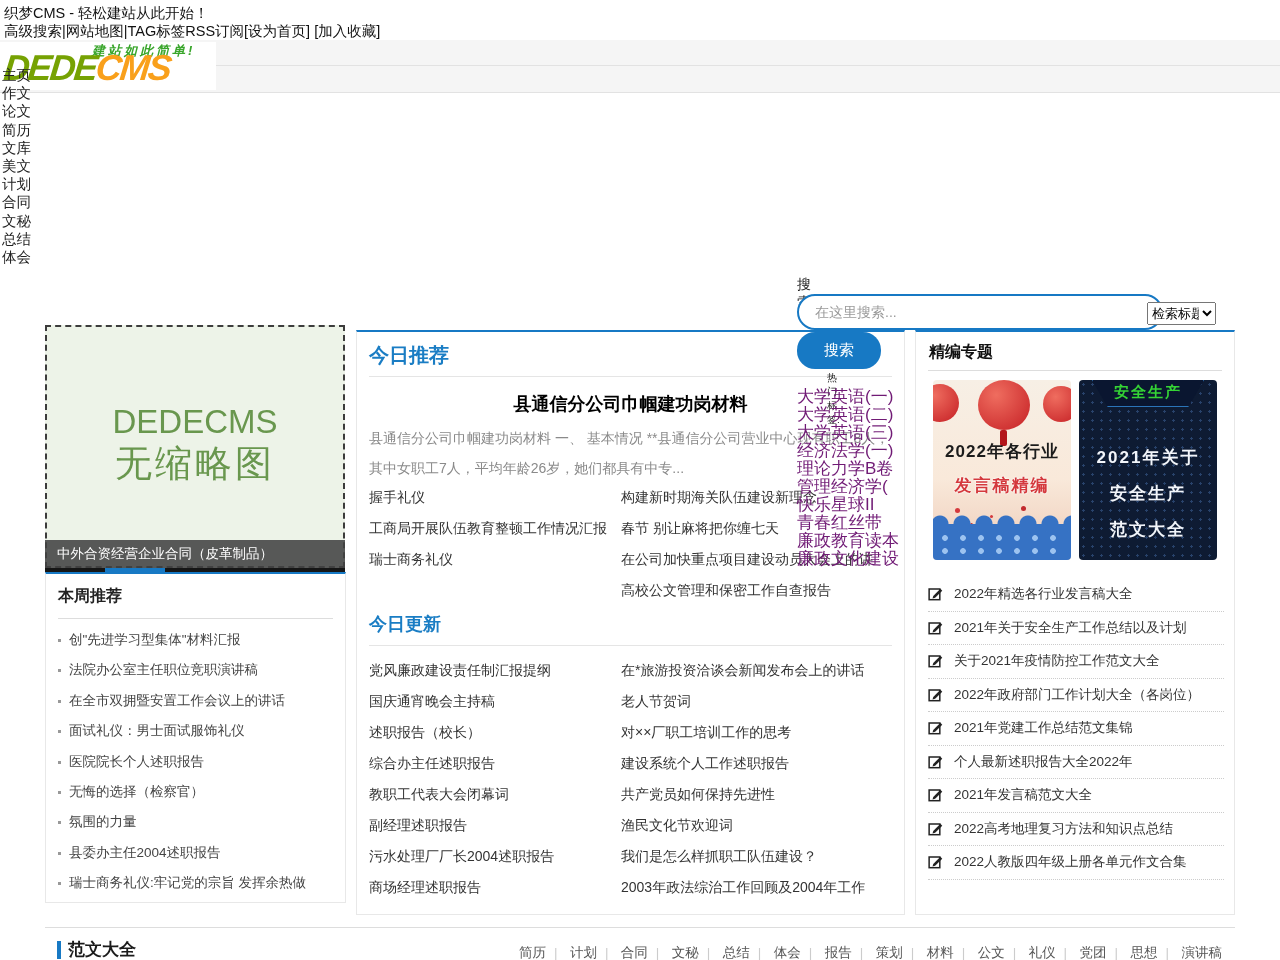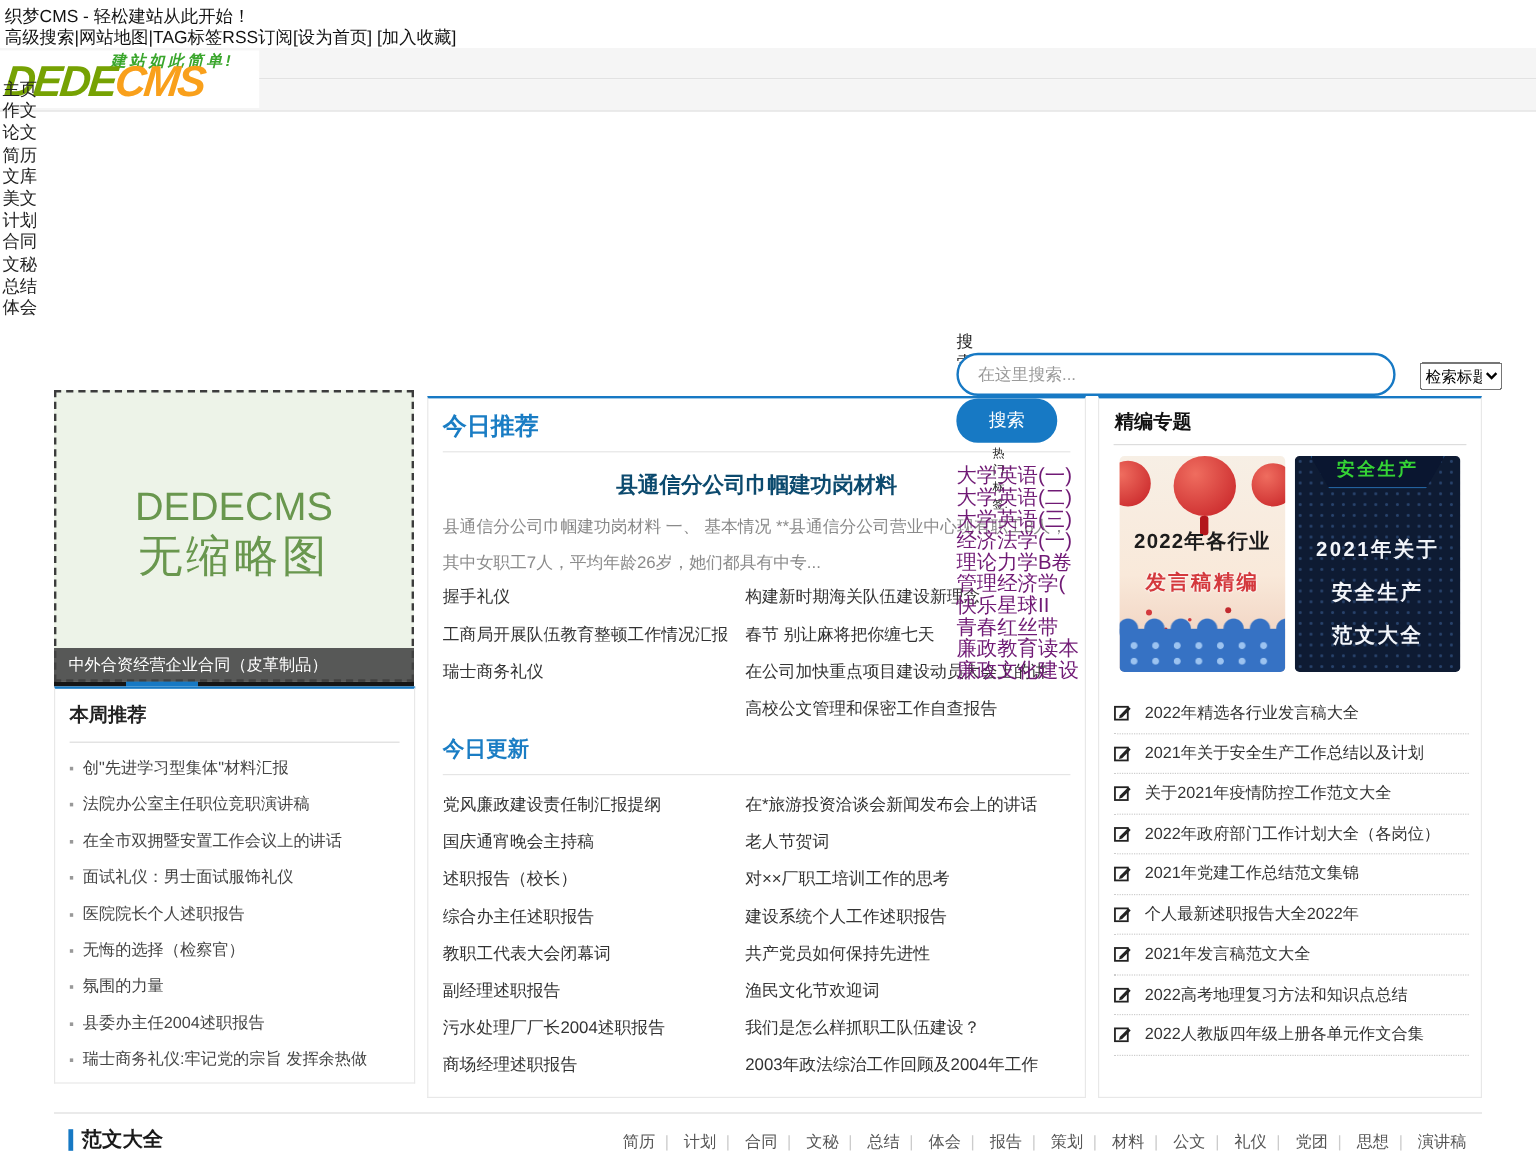--- a/index.html
+++ b/index.html
@@ -25,21 +25,21 @@
   .vnav{position:absolute;left:2px;top:66px;z-index:6;}
   .vnav li{height:18.2px;line-height:18.2px;font-size:14.5px;color:#222;cursor:pointer;}
 
   
   .search{position:absolute;left:0;top:0;z-index:30;}
   .s-label{position:absolute;left:797px;top:276px;font-size:14px;color:#222;}
   .s-input{position:absolute;left:797px;top:294px;width:366px;height:36px;box-sizing:border-box;
            border:2.5px solid #1779c4;border-radius:18px;padding:0 16px;font-size:14px;color:#333;
            background:#fff;outline:none;font-family:inherit;}
   .s-input::placeholder{color:#9a9a9a;}
-  .s-select{position:absolute;left:1183px;top:302px;width:69px;height:23px;font-size:13px;font-family:inherit;}
+  .s-select{position:absolute;left:1147px;top:302px;width:69px;height:23px;font-size:13px;font-family:inherit;}
   .s-btn{position:absolute;left:797px;top:332px;width:84px;height:37px;background:#1779c4;border:none;
          border-radius:18px;color:#fff;font-size:15px;font-family:inherit;cursor:pointer;}
   .s-tags-label{position:absolute;left:797px;top:371px;font-size:10px;color:#222;margin-left:30px;}
   .s-tags{position:absolute;left:797px;top:388px;}
   .s-tags li{height:18px;line-height:18px;font-size:17px;color:#701a75;white-space:nowrap;cursor:pointer;}
 
   
   .box{position:absolute;background:#fff;border:1px solid #e8e8e8;border-top:2px solid #1779c4;box-sizing:border-box;}
   .box-week{left:45px;top:572px;width:301px;height:331px;padding-left:20px;}
   .box-today{left:356px;top:330px;width:549px;height:585px;z-index:2;}
@@ -58,21 +58,21 @@
   
   .w-title{position:absolute;left:12px;top:12px;font-size:16px;font-weight:bold;color:#222;}
   .w-div{position:absolute;left:12px;right:12px;top:44px;border-top:1px solid #ddd;}
   .w-list{position:absolute;left:12px;right:6px;top:51px;}
   .w-list li{height:30.4px;line-height:30.4px;font-size:13.5px;color:#444;white-space:nowrap;overflow:hidden;cursor:pointer;}
   .w-list li::before{content:"";display:inline-block;width:3px;height:3px;background:#999;vertical-align:middle;margin-right:8px;}
 
   
   .t-title{position:absolute;left:12px;top:10px;font-size:20px;font-weight:bold;color:#1a7dc4;}
   .t-div1{position:absolute;left:12px;right:12px;top:44px;border-top:1px solid #e5e5e5;}
-  .t-headline{position:absolute;left:0;right:0;top:60px;text-align:center;font-size:18px;font-weight:bold;color:#0c4a6e;cursor:pointer;}
+  .t-headline{position:absolute;left:0;right:0;top:60px;text-align:center;font-size:18px;font-weight:bold;color:#000000;cursor:pointer;}
   .t-summary{position:absolute;left:12px;top:91px;width:527px;font-size:14px;color:#8a8a8a;line-height:30px;}
   .t-col{position:absolute;top:150px;}
   .t-col.l{left:12px;} .t-col.r{left:264px;}
   .t-col li{height:31px;line-height:31px;font-size:14px;color:#333;white-space:nowrap;cursor:pointer;}
   .t-title2{position:absolute;left:12px;top:280px;font-size:18px;font-weight:bold;color:#1a7dc4;}
   .t-div2{position:absolute;left:12px;right:12px;top:313px;border-top:1px solid #e5e5e5;}
   .u-col{position:absolute;top:323px;}
   .u-col.l{left:12px;} .u-col.r{left:264px;}
   .u-col li{height:31px;line-height:31px;font-size:14px;color:#333;white-space:nowrap;cursor:pointer;}
 

